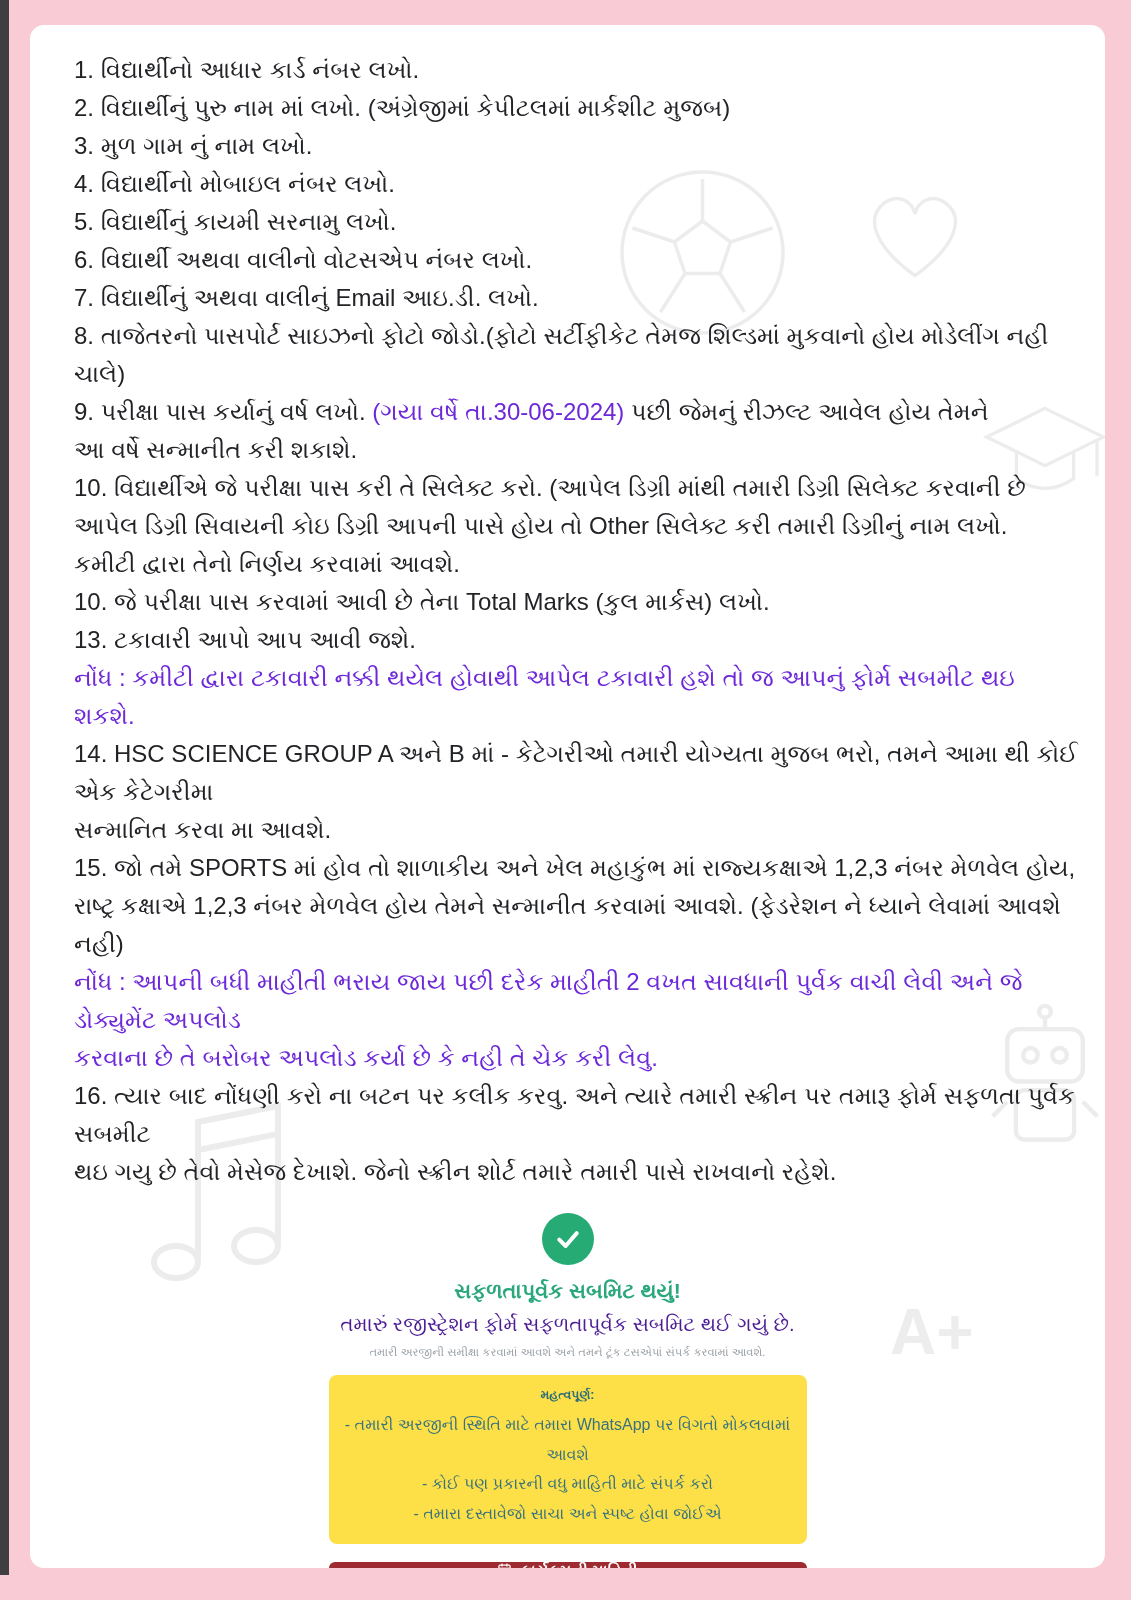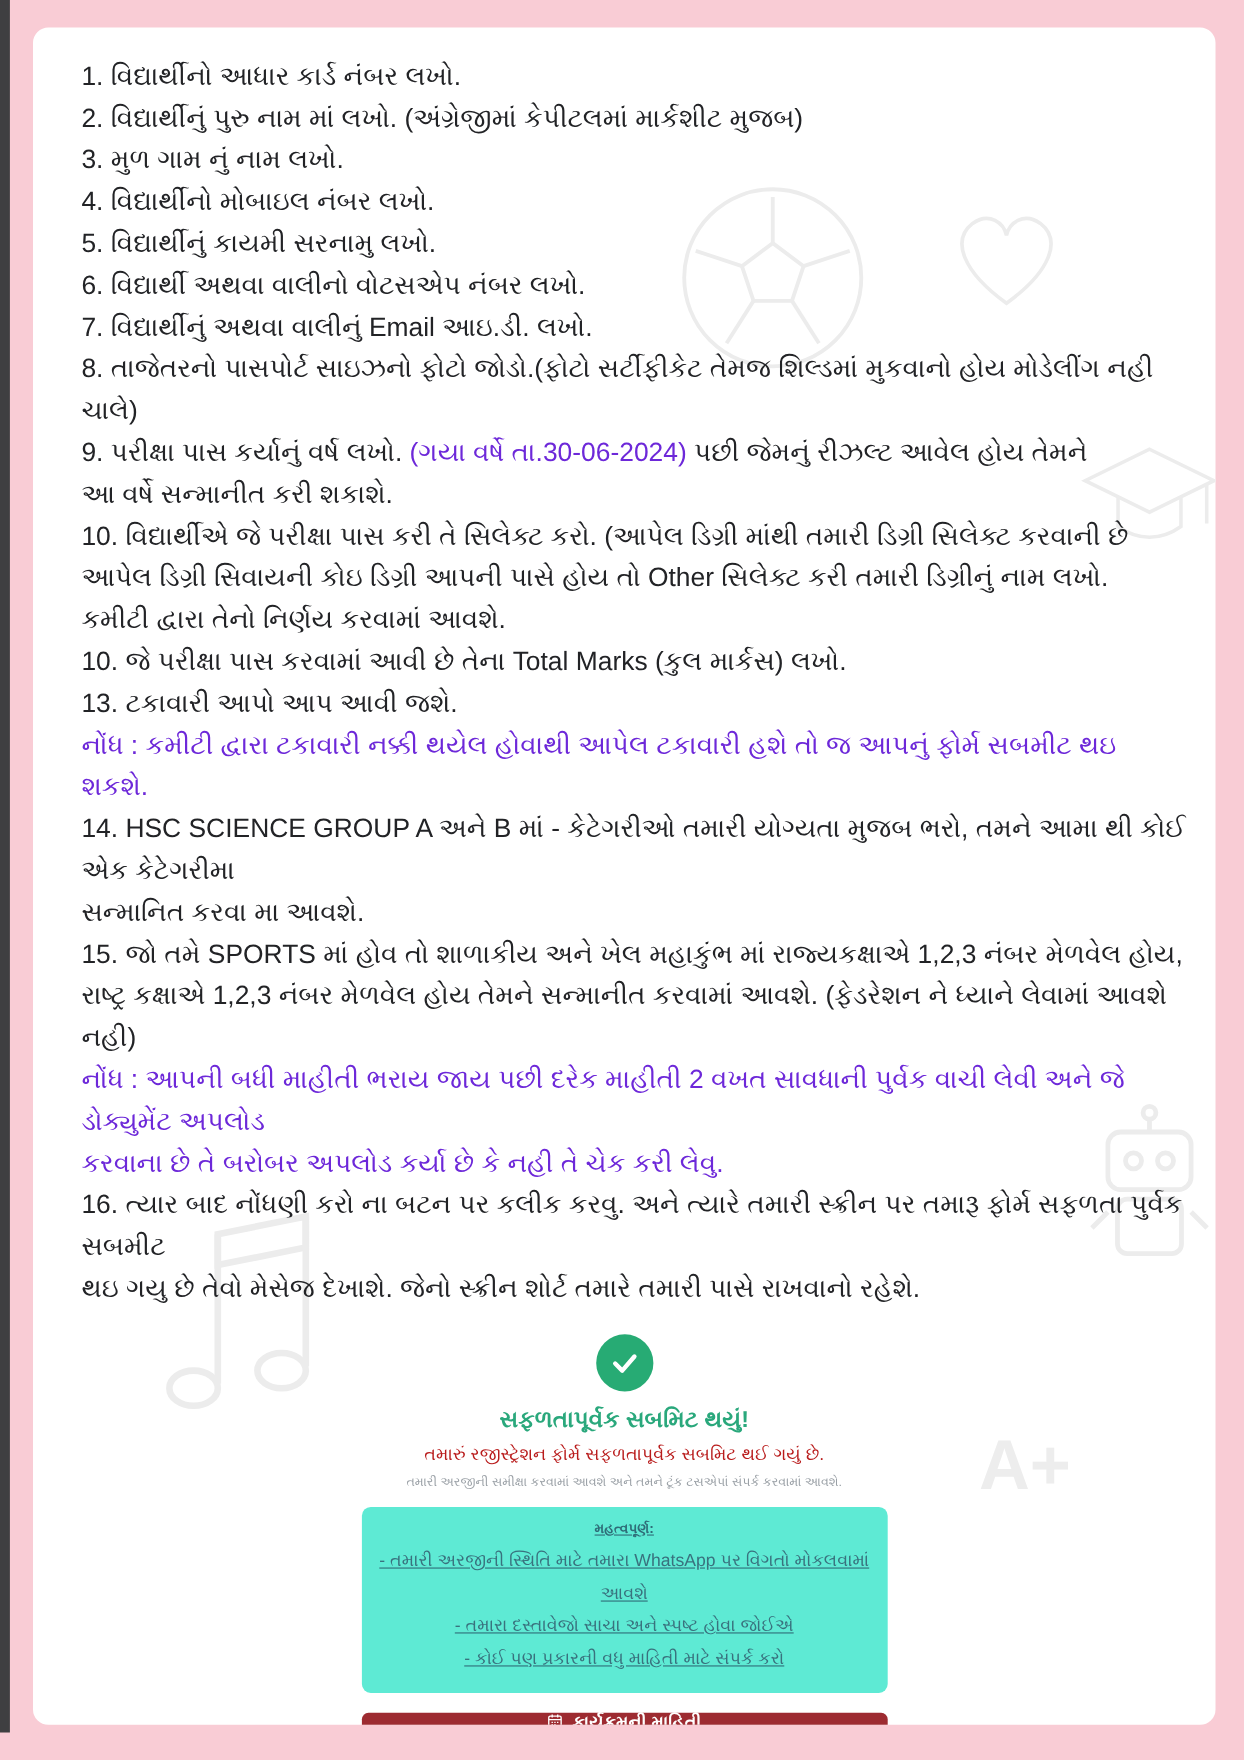--- a/index.html
+++ b/index.html
@@ -22,25 +22,25 @@
     color:#222326;white-space:pre-line;letter-spacing:0;
   }
   .ins .red{color:#6d28d9;}
 
   .success-panel{width:478px;margin:22px auto 0;text-align:center;}
   .check-circle{
     width:52px;height:52px;border-radius:50%;background:#27ab74;
     margin:0 auto;display:flex;align-items:center;justify-content:center;
   }
   .s-title{margin:14px 0 10px;font-size:21px;font-weight:bold;color:#2aa87c;}
-  .s-sub{font-size:16px;color:#b91c1c;margin:0 0 10px;}
+  .s-sub{font-size:20px;color:#4c1d95;margin:0 0 10px;}
   .s-note{font-size:11.5px;color:#9aa0a6;margin:0;}
   .important-box{
-    margin-top:16px;background:#5eead4;border-radius:8px;
-    padding:13px 10px 16px;color:#2f6d78;text-decoration:underline;
+    margin-top:16px;background:#fde047;border-radius:8px;
+    padding:13px 10px 16px;color:#2f6d78;
   }
   .imp-title{font-size:12.5px;font-weight:bold;margin-bottom:7px;}
   .imp-bullet{font-size:16px;line-height:1.85;color:#39727e;}
   .program-button{
     margin-top:18px;background:#9d2b31;color:#ffffff;border-radius:6px;
     height:37px;display:flex;align-items:flex-start;justify-content:center;gap:8px;
     font-size:16px;font-weight:bold;
   }
 </style>
 </head>
@@ -122,22 +122,22 @@
         </svg>
       </div>
       <div class="s-title">સફળતાપૂર્વક સબમિટ થયું!</div>
       <p class="s-sub">તમારું રજીસ્ટ્રેશન ફોર્મ સફળતાપૂર્વક સબમિટ થઈ ગયું છે.</p>
       <p class="s-note">તમારી અરજીની સમીક્ષા કરવામાં આવશે અને તમને ટૂંક ટસએપાં સંપર્ક કરવામાં આવશે.</p>
 
       <div class="important-box">
         <div class="imp-title">મહત્વપૂર્ણ:</div>
         <div id="imp-bullets">
             <div class="imp-bullet">- તમારી અરજીની સ્થિતિ માટે તમારા WhatsApp પર વિગતો મોકલવામાં આવશે</div>
+            <div class="imp-bullet">- કોઈ પણ પ્રકારની વધુ માહિતી માટે સંપર્ક કરો</div>
             <div class="imp-bullet">- તમારા દસ્તાવેજો સાચા અને સ્પષ્ટ હોવા જોઈએ</div>
-            <div class="imp-bullet">- કોઈ પણ પ્રકારની વધુ માહિતી માટે સંપર્ક કરો</div>
           </div>
       </div>
 
       <div class="program-button">
         <svg width="15" height="15" viewBox="0 0 24 24" fill="none" stroke="#ffffff" stroke-width="2">
           <rect x="3" y="5" width="18" height="16" rx="2"></rect>
           <line x1="3" y1="10" x2="21" y2="10"></line>
           <line x1="8" y1="2.5" x2="8" y2="7"></line>
             <line x1="16" y1="2.5" x2="16" y2="7"></line>
           <line x1="7" y1="14" x2="9" y2="14"></line>

